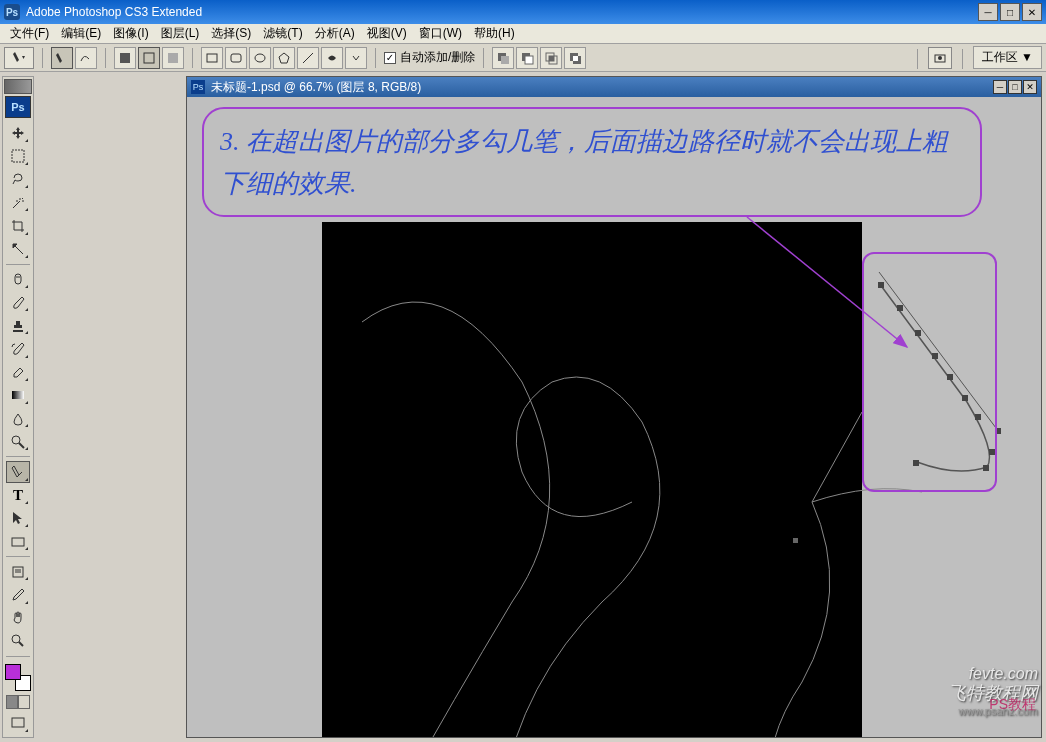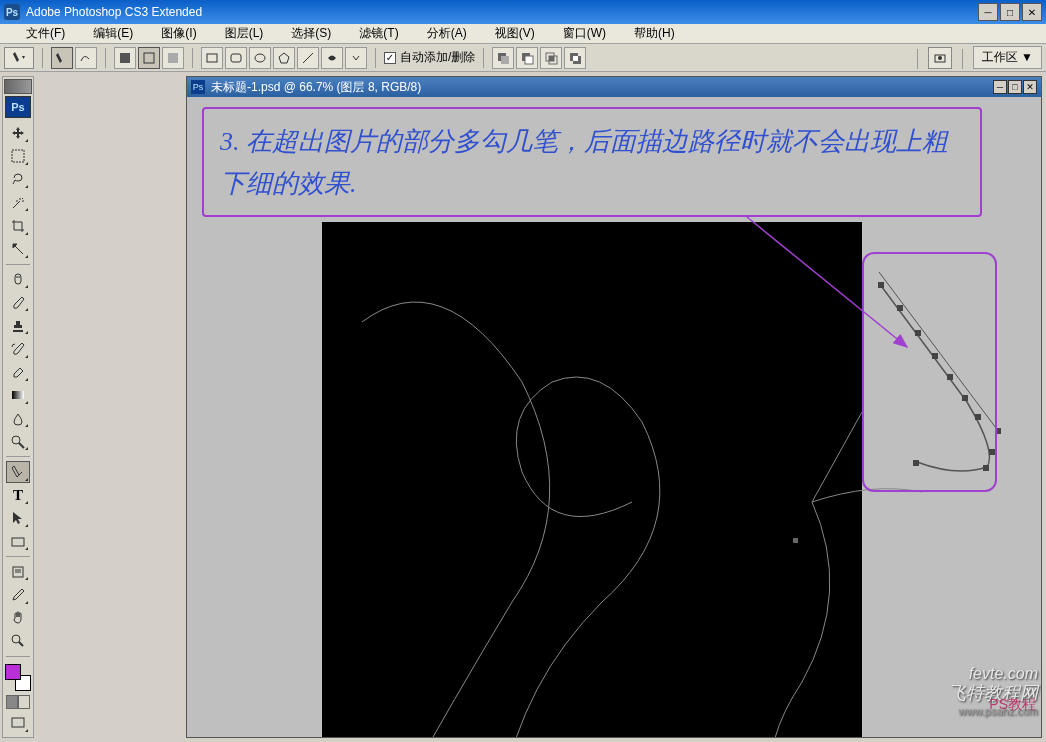--- a/index.html
+++ b/index.html
@@ -5,21 +5,21 @@
 * { margin: 0; padding: 0; box-sizing: border-box; }
 body { font-family: "Microsoft YaHei", Arial, sans-serif; font-size: 12px; background: #d4d0c8; width: 1046px; height: 742px; overflow: hidden; position: relative; }
 
 .titlebar { background: linear-gradient(to bottom, #0a5fc8, #3d8de8); height: 24px; display: flex; align-items: center; padding: 0 4px; color: white; }
 .titlebar .icon { width: 16px; height: 16px; background: #1a4d8c; border-radius: 3px; display: flex; align-items: center; justify-content: center; margin-right: 6px; font-size: 10px; color: #b8e0ff; font-weight: bold; }
 .titlebar .title { flex: 1; font-size: 12px; font-weight: normal; }
 .titlebar .win-btns { display: flex; gap: 2px; }
 .titlebar .win-btn { width: 20px; height: 18px; background: #d4d0c8; border: 1px solid #555; display: flex; align-items: center; justify-content: center; font-size: 10px; cursor: pointer; color: #000; }
 
 .menubar { background: #eae8dc; height: 20px; display: flex; align-items: center; padding: 0 4px; border-bottom: 1px solid #a0a0a0; }
-.menubar .item { padding: 2px 6px; cursor: pointer; font-size: 12px; margin-left: 16px; }
+.menubar .item { padding: 2px 6px; cursor: pointer; font-size: 12px; }
 
 .optionsbar { background: #d9d6cb; height: 28px; display: flex; align-items: center; padding: 0 4px; border-bottom: 1px solid #a0a0a0; gap: 4px; }
 .tool-icon-btn { width: 30px; height: 22px; border: 1px solid #888; background: #e8e6da; display: flex; align-items: center; justify-content: center; cursor: pointer; }
 .opt-group { display: flex; gap: 2px; }
 .opt-group .btn { width: 22px; height: 22px; border: 1px solid #999; background: #e8e6da; display: flex; align-items: center; justify-content: center; cursor: pointer; }
 .opt-group .btn.active { background: #c8c5b8; border-color: #555; }
 .sep { width: 1px; height: 20px; background: #999; margin: 0 4px; }
 .chk { width: 12px; height: 12px; border: 1px solid #555; background: white; display: inline-flex; align-items: center; justify-content: center; margin-right: 4px; font-size: 10px; }
 .workarea-right { margin-left: auto; display: flex; align-items: flex-end; gap: 6px; }
 .workspace-btn { border: 1px solid #999; background: #e8e6da; padding: 2px 8px; display: flex; align-items: center; gap: 4px; cursor: pointer; }
@@ -42,21 +42,21 @@
 
 .canvas-container { flex: 1; background: #808080; margin: 4px 4px 4px 150px; position: relative; border: 1px solid #555; }
 .doc-titlebar { background: linear-gradient(to bottom, #4a7fc0, #2a5fa0); height: 20px; display: flex; align-items: center; padding: 0 4px; color: white; font-size: 12px; }
 .doc-titlebar .icon { width: 14px; height: 14px; background: #0a3d8c; margin-right: 6px; font-size: 9px; display: flex; align-items: center; justify-content: center; color: #b8e0ff; }
 .doc-titlebar .btns { margin-left: auto; display: flex; gap: 1px; }
 .doc-titlebar .dbtn { width: 14px; height: 14px; background: #d4d0c8; border: 1px solid #333; font-size: 9px; display: flex; align-items: center; justify-content: center; color: #000; cursor: pointer; }
 
 .canvas-area { position: absolute; top: 20px; left: 0; right: 0; bottom: 0; background: #bfbfbf; overflow: hidden; }
 .canvas-black { position: absolute; left: 135px; top: 125px; width: 540px; height: 570px; background: #000; }
 
-.annotation-box { position: absolute; left: 15px; top: 10px; width: 780px; height: 110px; border: 2px solid #a040d0; border-radius: 4px; background: rgba(191,191,191,0.0); padding: 12px 16px; font-family: "KaiTi", "楷体", serif; font-size: 26px; color: #3050d0; font-style: italic; line-height: 1.6; }
+.annotation-box { position: absolute; left: 15px; top: 10px; width: 780px; height: 110px; border: 2px solid #a040d0; border-radius: 22px; background: rgba(191,191,191,0.0); padding: 12px 16px; font-family: "KaiTi", "楷体", serif; font-size: 26px; color: #3050d0; font-style: italic; line-height: 1.6; }
 
 .highlight-box { position: absolute; right: -135px; top: 155px; width: 135px; height: 240px; border: 2px solid #a040d0; border-radius: 12px; }
 
 .watermark { position: absolute; right: 8px; bottom: 24px; color: #e8e8e8; font-size: 16px; font-style: italic; text-align: right; line-height: 1.2; text-shadow: 1px 1px 2px #333; margin-top: 38px; }
 .watermark .cn { font-size: 18px; text-align: right; }
 .watermark .url { font-size: 11px; color: #999; font-style: normal; }
 .watermark2 { position: absolute; right: 10px; bottom: 28px; color: #be185d; font-size: 14px; opacity: 0.8; }
 
 svg.path-overlay { position: absolute; top: 0; left: 0; pointer-events: none; }
 </style>

